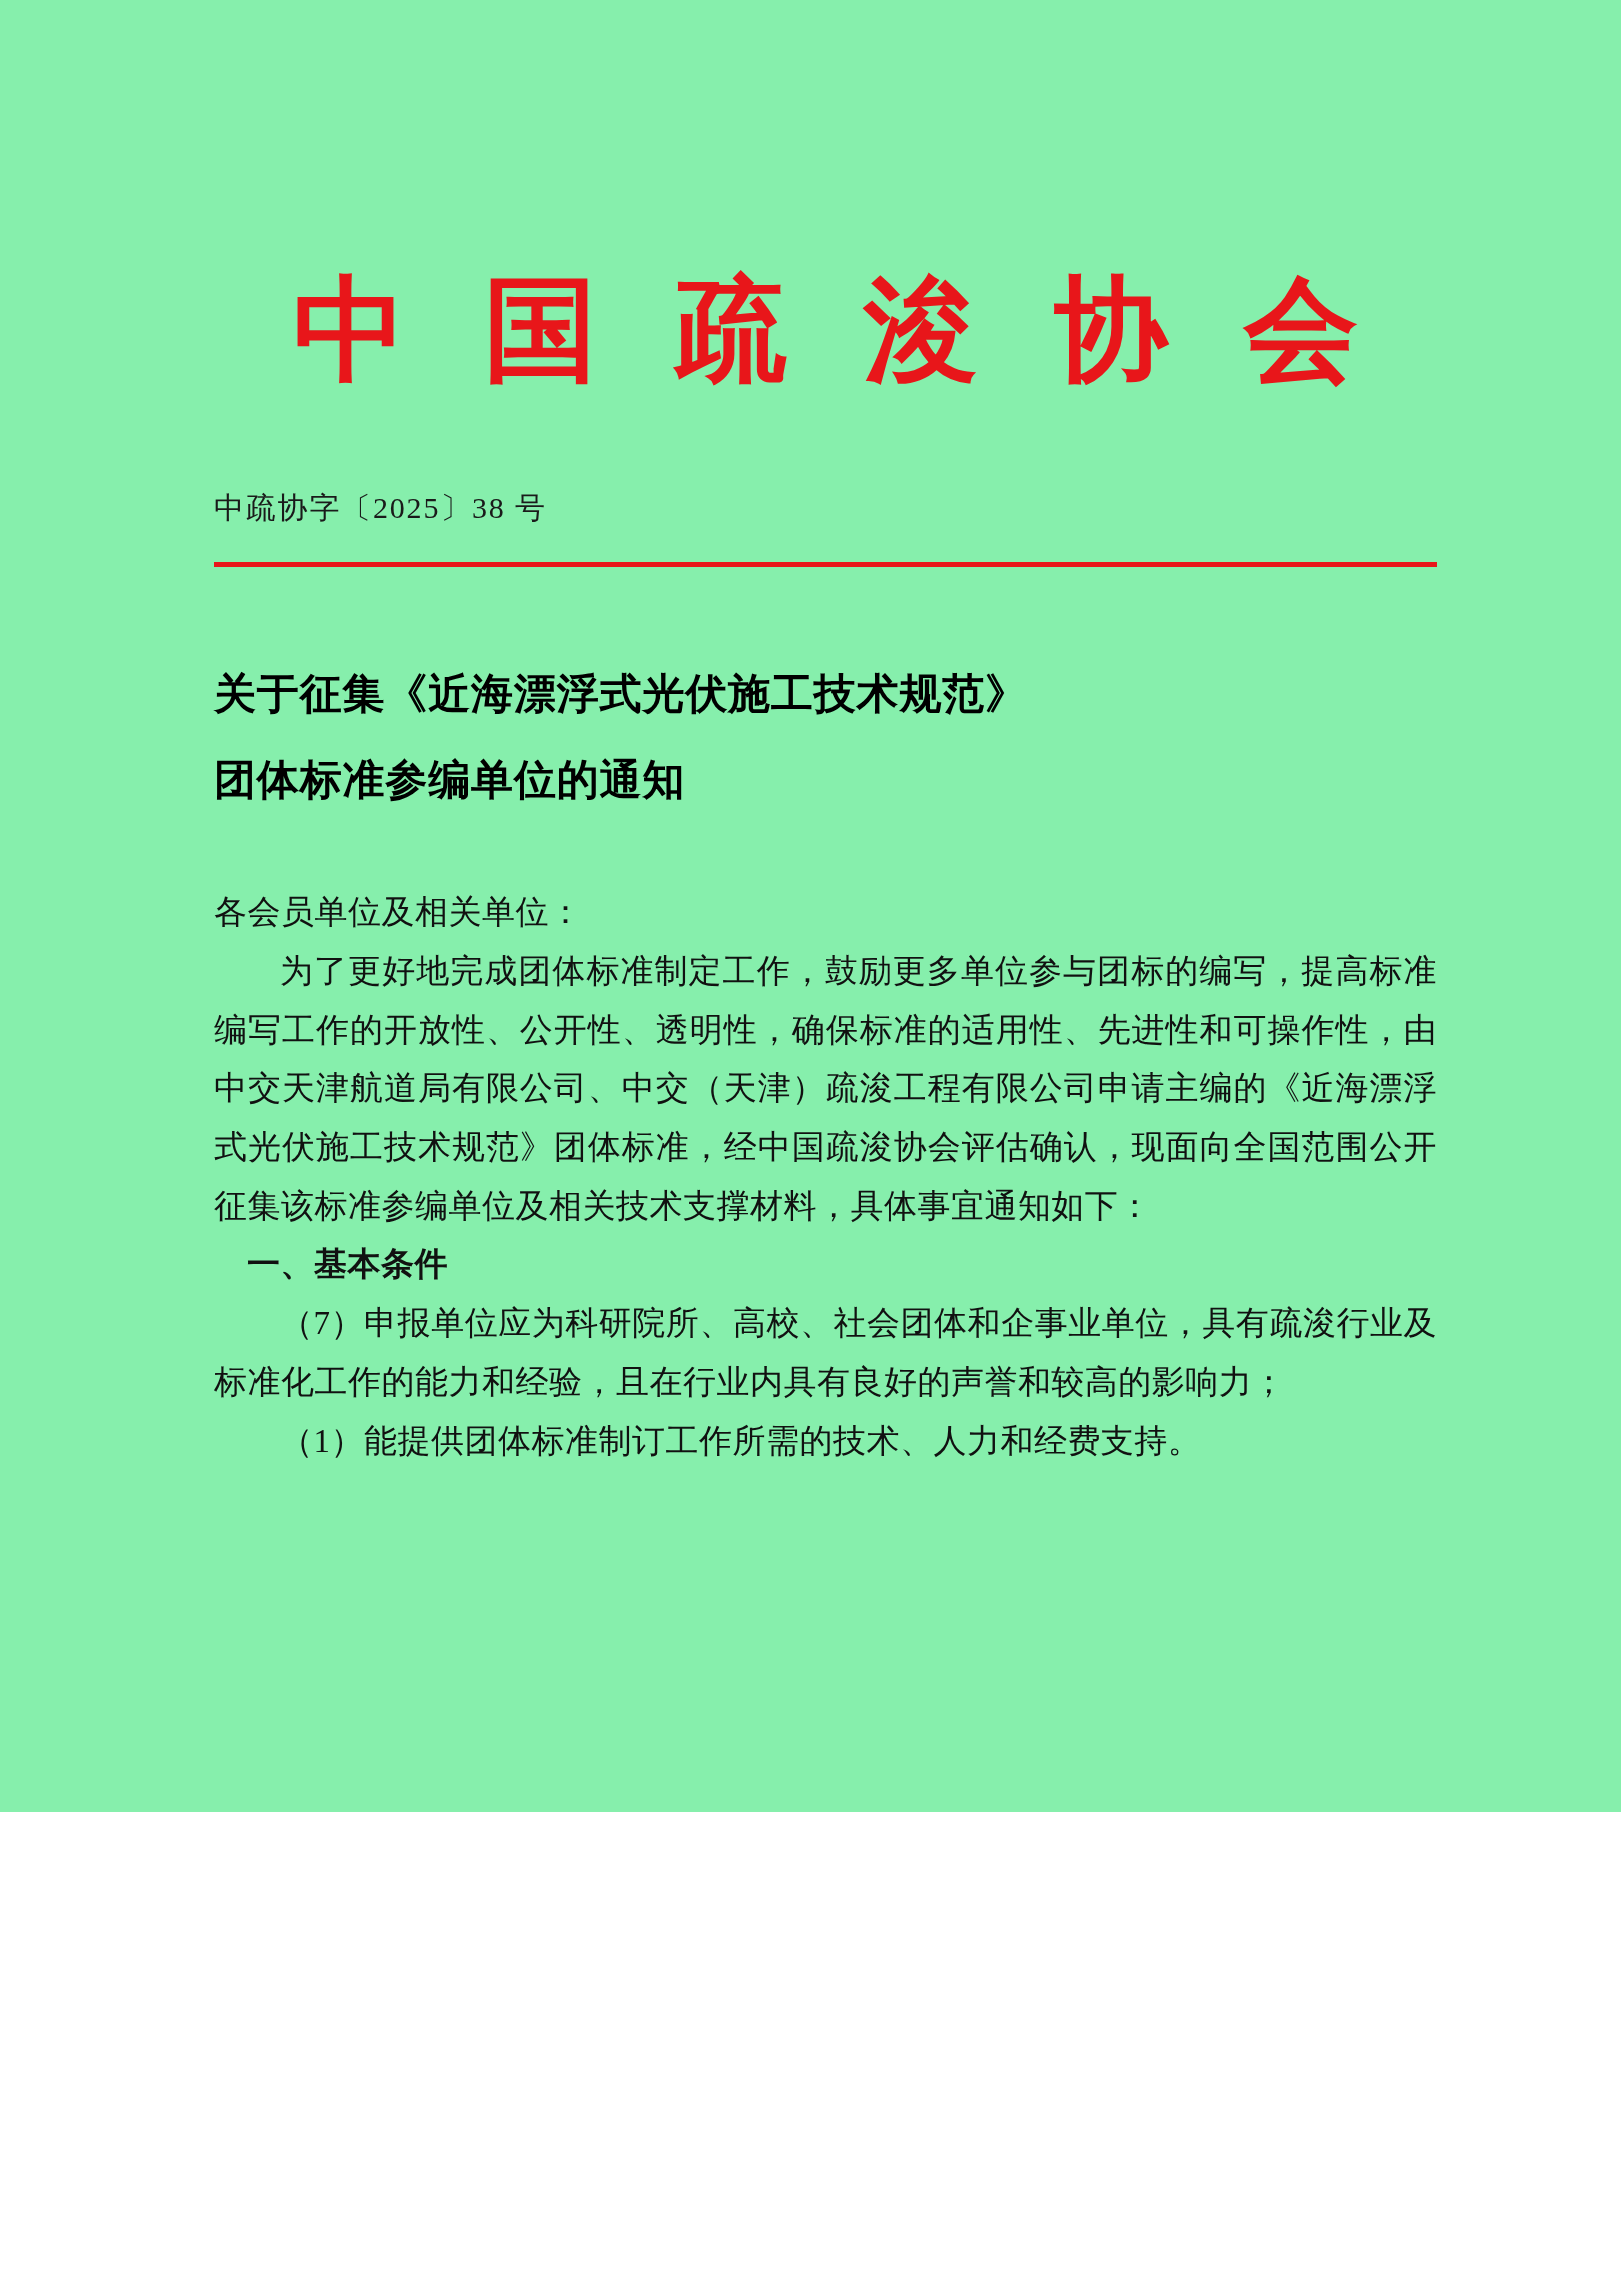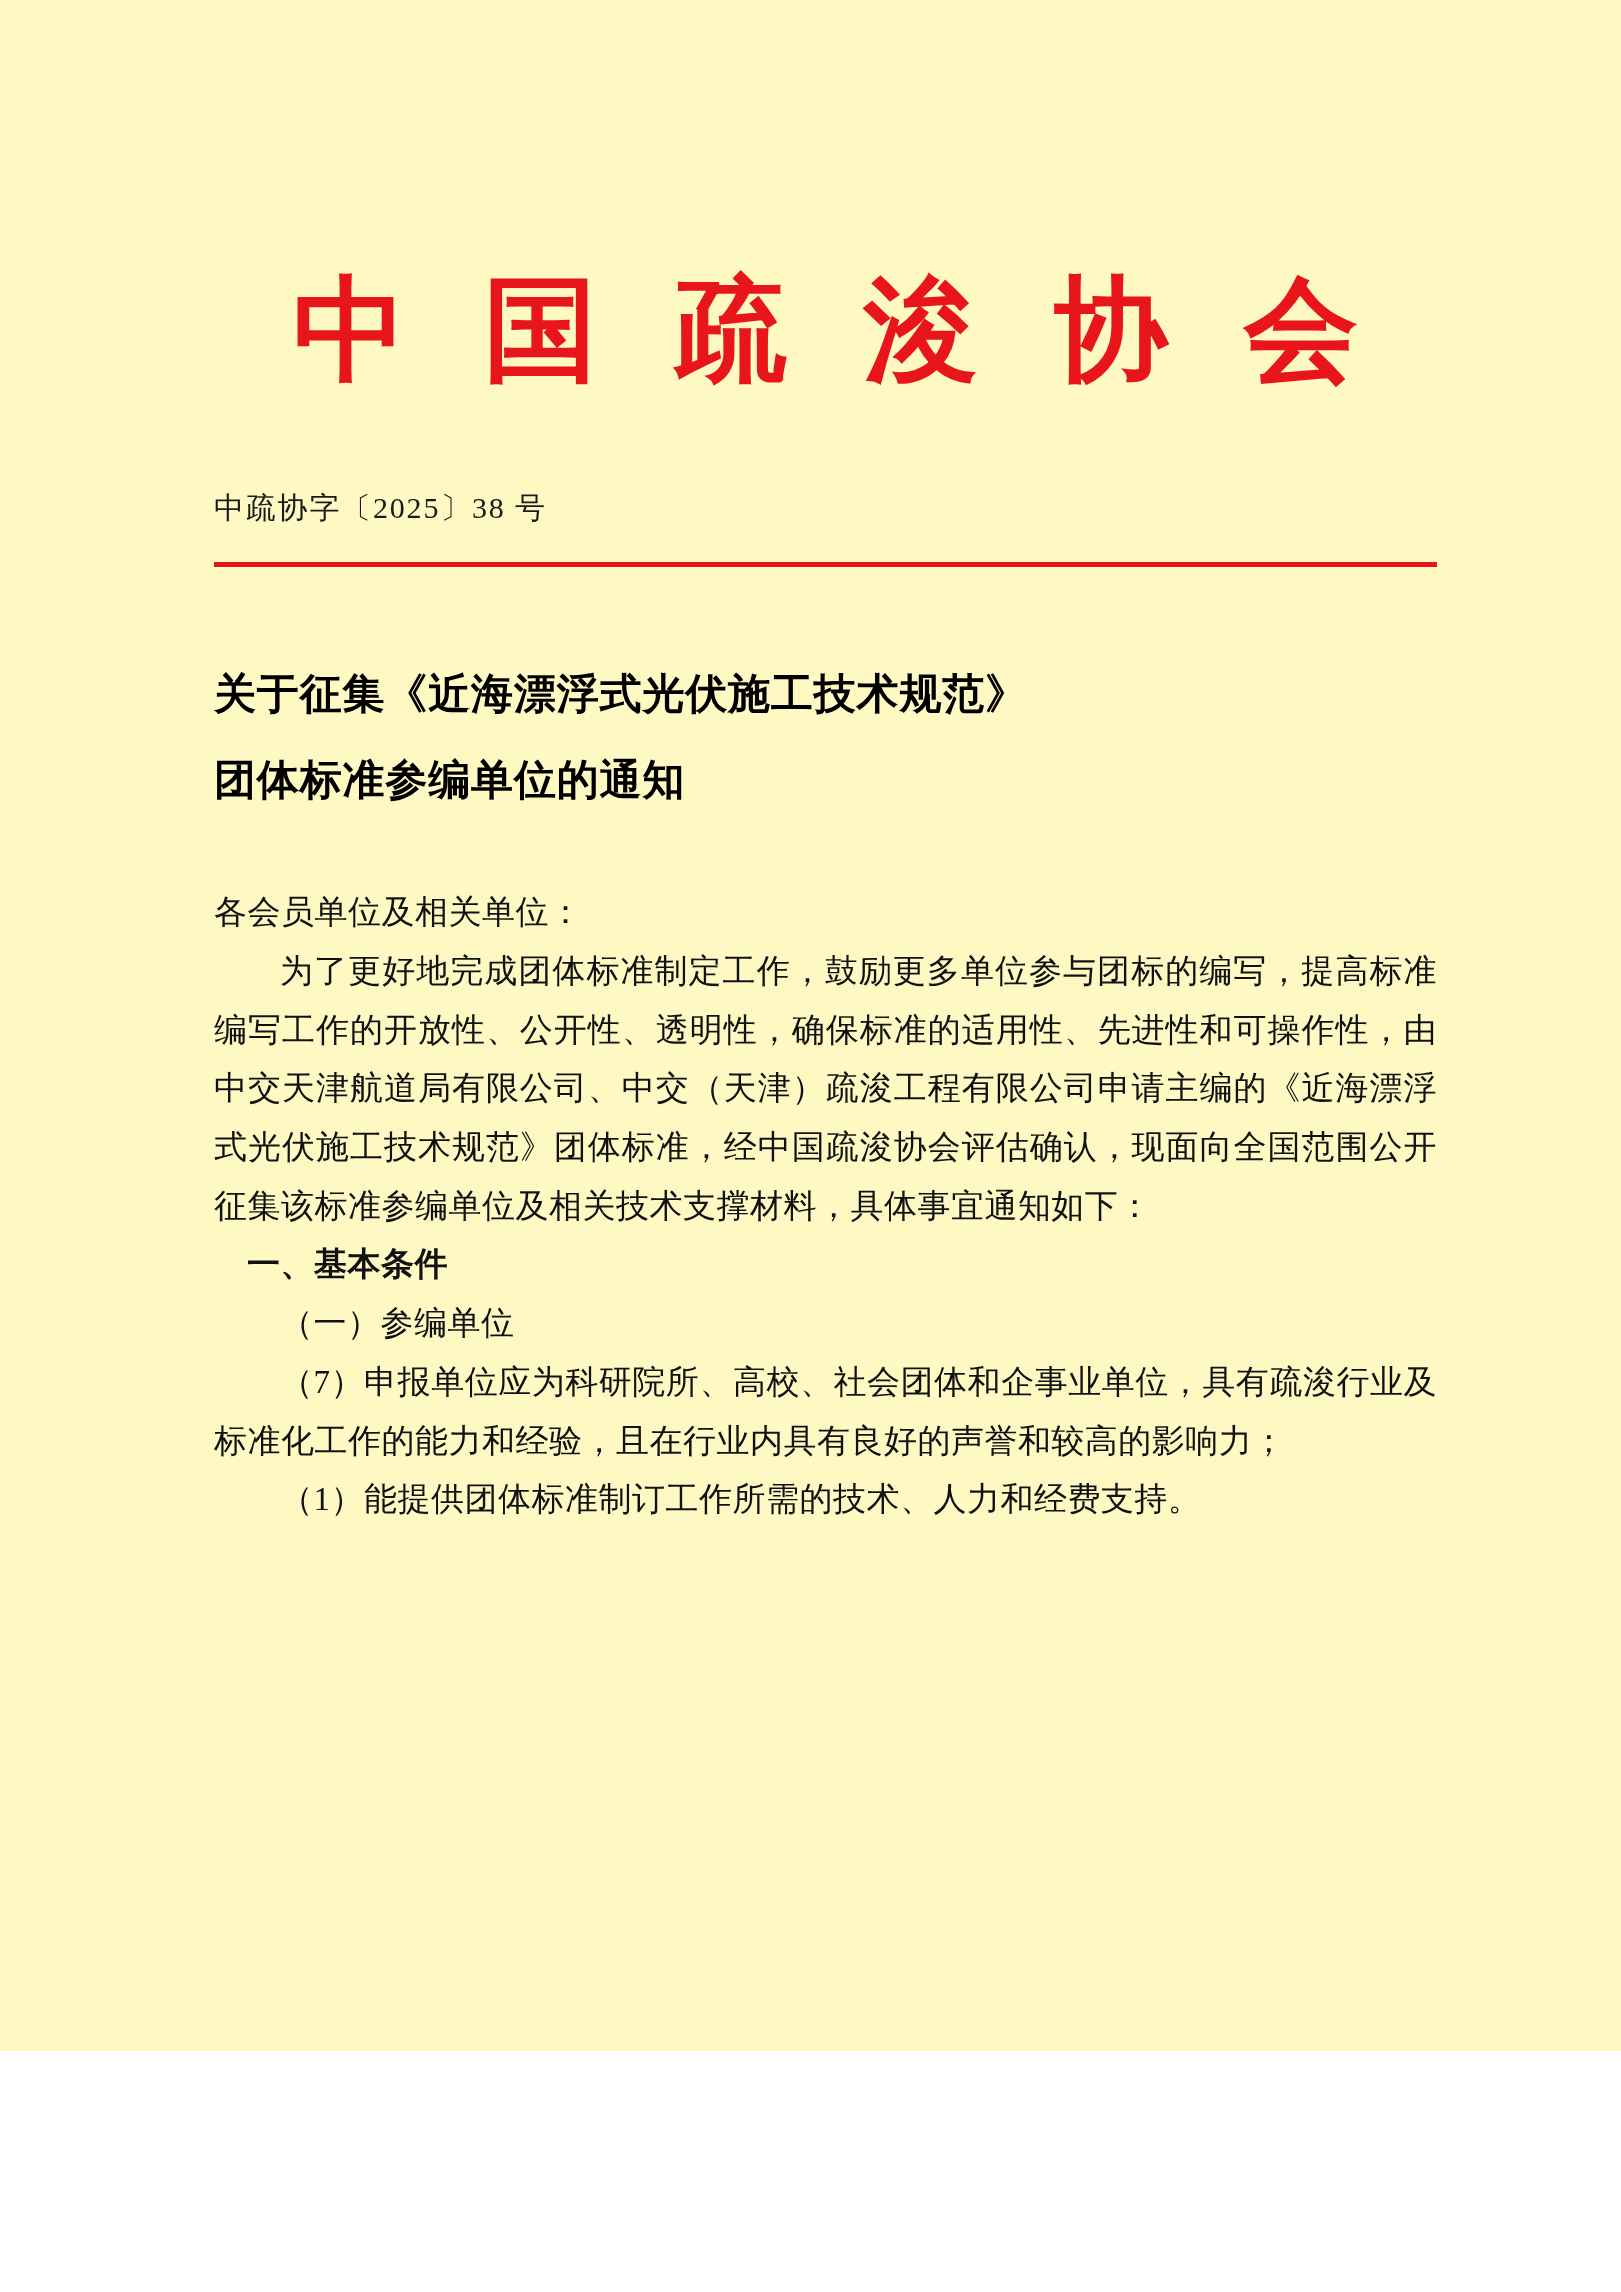--- a/index.html
+++ b/index.html
@@ -3,22 +3,22 @@
 <meta charset="utf-8">
 <style>
   html, body {
     margin: 0;
     padding: 0;
     background: #ffffff;
   }
   .page {
     position: relative;
     width: 1621px;
-    height: 2051px;
-    background: #fef9c3;
+    height: 1812px;
+    background: #86efac;
     font-family: "Liberation Serif", "DejaVu Serif", serif;
     box-sizing: border-box;
     overflow: hidden;
   }
   .content {
     position: absolute;
     left: 214px;
     top: 0;
     width: 1223px;
   }
@@ -119,21 +119,20 @@
     </div>
 
     <div class="body">
 
       <p class="p-noindent">各会员单位及相关单位：</p>
 
       <p class="p-indent">为了更好地完成团体标准制定工作，鼓励更多单位参与团标的编写，提高标准编写工作的开放性、公开性、透明性，确保标准的适用性、先进性和可操作性，由中交天津航道局有限公司、中交（天津）疏浚工程有限公司申请主编的《近海漂浮式光伏施工技术规范》团体标准，经中国疏浚协会评估确认，现面向全国范围公开征集该标准参编单位及相关技术支撑材料，具体事宜通知如下：</p>
 
       <p class="heading-num">一、基本条件</p>
 
-      <p class="p-indent">（一）参编单位</p>
 
       <p class="p-indent">（7）申报单位应为科研院所、高校、社会团体和企事业单位，具有疏浚行业及标准化工作的能力和经验，且在行业内具有良好的声誉和较高的影响力；</p>
 
 
       <p class="p-indent">（1）能提供团体标准制订工作所需的技术、人力和经费支持。</p>
 
     </div>
   </div>
 
   <div class="pagenum">— 1 —</div>

